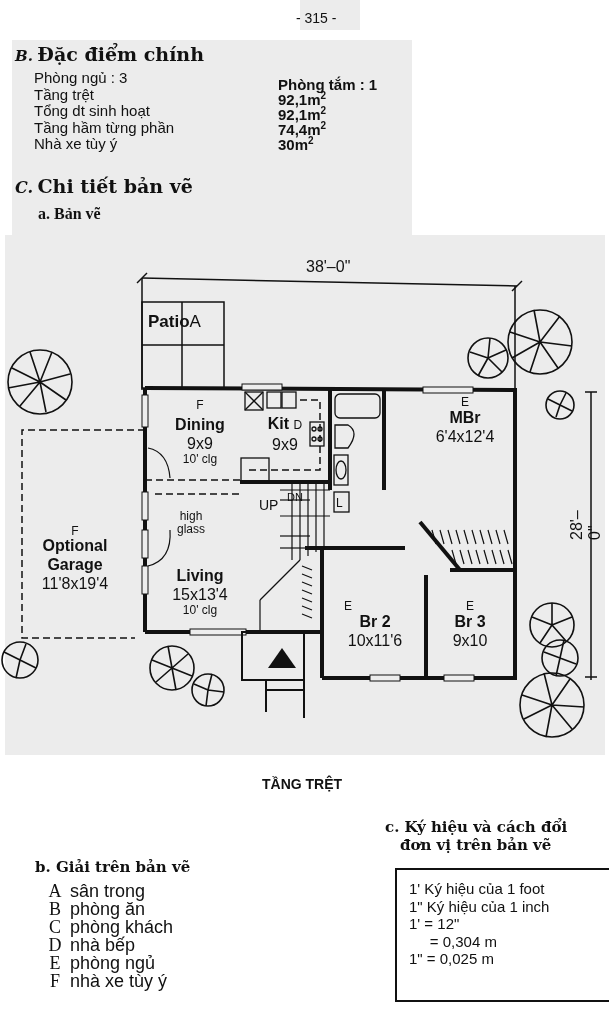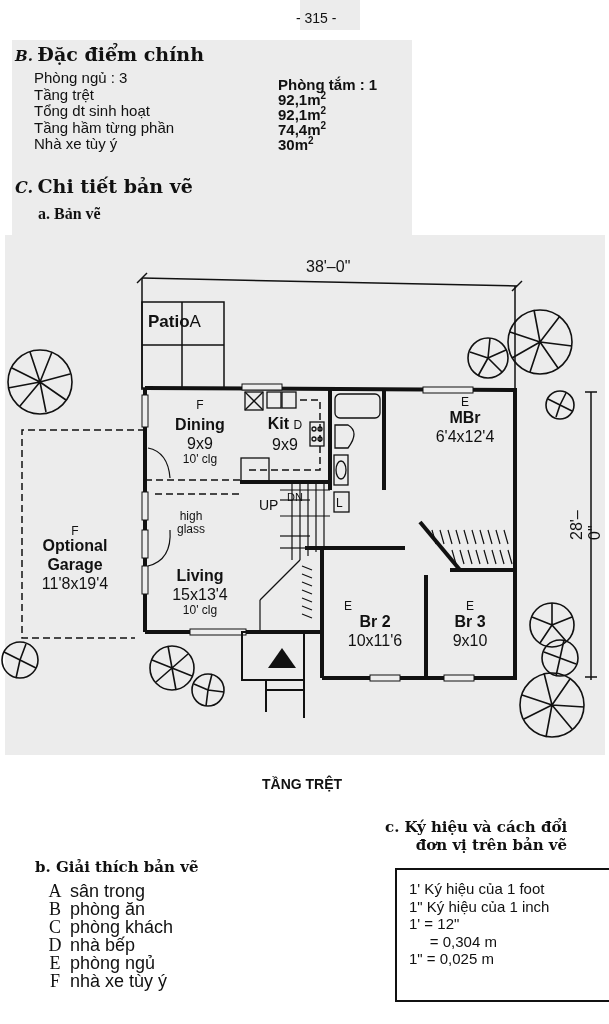--- a/index.html
+++ b/index.html
@@ -266,31 +266,31 @@
 <div class="abs room" style="left:440px;top:600px;width:60px;">
   <div class="small dim" style="line-height:12px;">E</div>
   <div>Br 3</div>
   <div class="dim">9x10</div>
 </div>
 
 <div class="abs" style="left:262px;top:776px;font-size:14px;font-weight:bold;">TẦNG TRỆT</div>
 
 <div class="abs h-sub" style="left:385px;top:818px;font-size:15px;line-height:18px;">
   <div>c. Ký hiệu và cách đổi</div>
-  <div style="padding-left:15px;text-align:right;">đơn vị trên bản vẽ</div>
+  <div style="padding-left:15px;">đơn vị trên bản vẽ</div>
 </div>
 <div class="abs unitbox" style="left:395px;top:868px;width:188px;height:110px;">
   <div>1' Ký hiệu của 1 foot</div>
   <div>1" Ký hiệu của 1 inch</div>
   <div>1'  = 12"</div>
   <div style="white-space:pre;">     = 0,304 m</div>
   <div>1"  = 0,025 m</div>
 </div>
 
-<div class="abs h-sub" style="left:35px;top:858px;font-size:15px;">b. Giải thích bản vẽ</div>
+<div class="abs h-sub" style="left:35px;top:858px;font-size:15px;">b. Giải trên bản vẽ</div>
 <div class="abs" style="left:40px;top:882px;">
   <div class="legend-row"><span class="letter">A</span><span>sân trong</span></div>
   <div class="legend-row"><span class="letter">B</span><span>phòng ăn</span></div>
   <div class="legend-row"><span class="letter">C</span><span>phòng khách</span></div>
   <div class="legend-row"><span class="letter">D</span><span>nhà bếp</span></div>
   <div class="legend-row"><span class="letter">E</span><span>phòng ngủ</span></div>
   <div class="legend-row"><span class="letter">F</span><span>nhà xe tùy ý</span></div>
 </div>
 
 </body></html>

